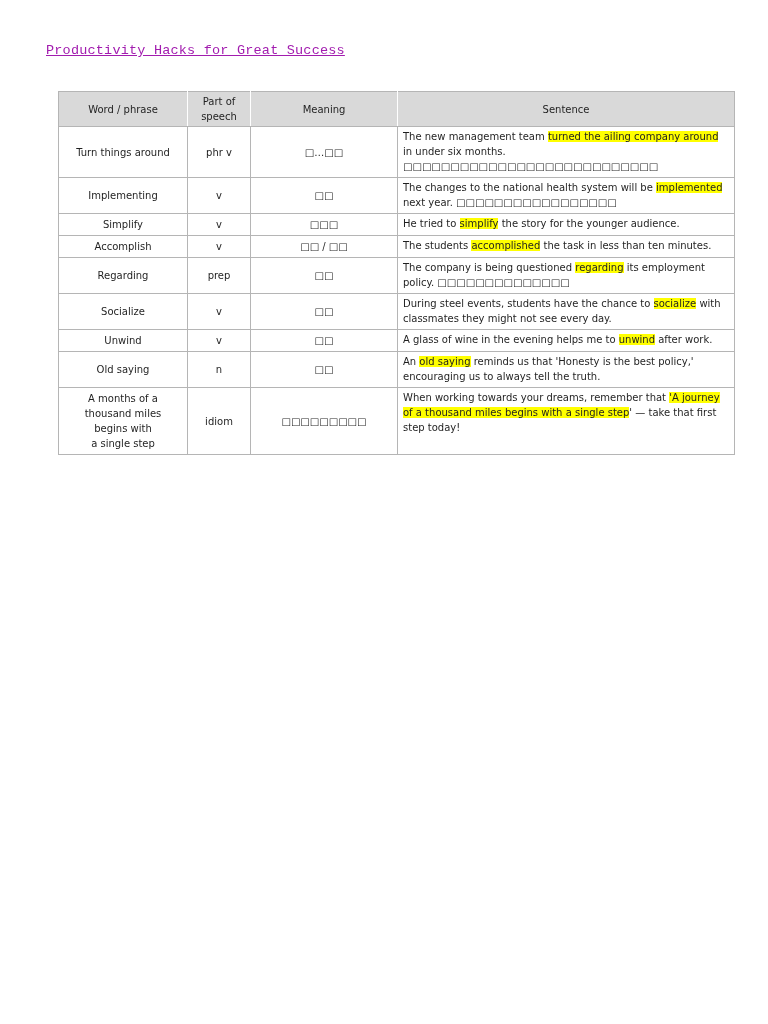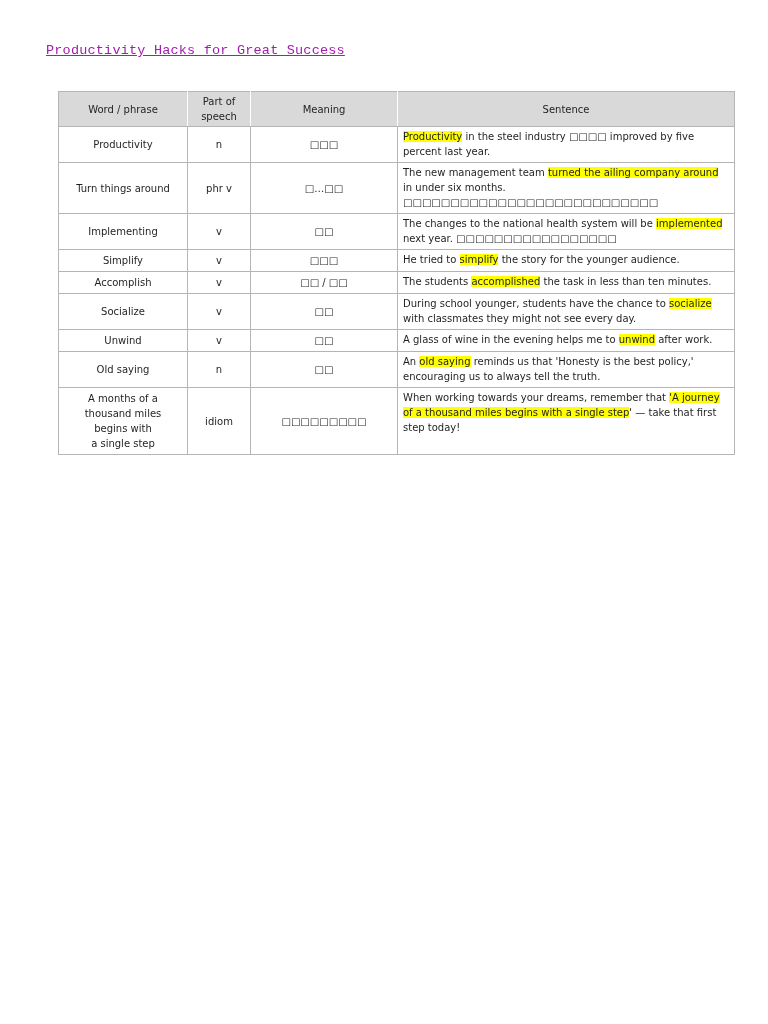--- a/index.html
+++ b/index.html
@@ -83,26 +83,20 @@
     <thead>
       <tr>
         <th>Word / phrase</th>
         <th>Part of speech</th>
         <th>Meaning</th>
         <th>Sentence</th>
       </tr>
     </thead>
     <tbody>
         <tr>
-          <td class="c-word">Productivity</td>
-          <td class="c-pos">n</td>
-          <td class="c-meaning">□□□</td>
-          <td class="c-sentence"><mark>Productivity</mark><span> in the steel industry □□□□ improved by five percent last year.</span></td>
-        </tr>
-        <tr>
           <td class="c-word">Turn things around</td>
           <td class="c-pos">phr v</td>
           <td class="c-meaning">□…□□</td>
           <td class="c-sentence"><span>The new management team </span><mark>turned the ailing company around</mark><span> in under six months. □□□□□□□□□□□□□□□□□□□□□□□□□□□</span></td>
         </tr>
         <tr>
           <td class="c-word">Implementing</td>
           <td class="c-pos">v</td>
           <td class="c-meaning">□□</td>
           <td class="c-sentence"><span>The changes to the national health system will be </span><mark>implemented</mark><span> next year. □□□□□□□□□□□□□□□□□</span></td>
@@ -113,24 +107,30 @@
           <td class="c-meaning">□□□</td>
           <td class="c-sentence"><span>He tried to </span><mark>simplify</mark><span> the story for the younger audience.</span></td>
         </tr>
         <tr>
           <td class="c-word">Accomplish</td>
           <td class="c-pos">v</td>
           <td class="c-meaning">□□ / □□</td>
           <td class="c-sentence"><span>The students </span><mark>accomplished</mark><span> the task in less than ten minutes.</span></td>
         </tr>
         <tr>
+          <td class="c-word">Regarding</td>
+          <td class="c-pos">prep</td>
+          <td class="c-meaning">□□</td>
+          <td class="c-sentence"><span>The company is being questioned </span><mark>regarding</mark><span> its employment policy. □□□□□□□□□□□□□□</span></td>
+        </tr>
+        <tr>
           <td class="c-word">Socialize</td>
           <td class="c-pos">v</td>
           <td class="c-meaning">□□</td>
-          <td class="c-sentence"><span>During school younger, students have the chance to </span><mark>socialize</mark><span> with classmates they might not see every day.</span></td>
+          <td class="c-sentence"><span>During steel events, students have the chance to </span><mark>socialize</mark><span> with classmates they might not see every day.</span></td>
         </tr>
         <tr>
           <td class="c-word">Unwind</td>
           <td class="c-pos">v</td>
           <td class="c-meaning">□□</td>
           <td class="c-sentence"><span>A glass of wine in the evening helps me to </span><mark>unwind</mark><span> after work.</span></td>
         </tr>
         <tr>
           <td class="c-word">Old saying</td>
           <td class="c-pos">n</td>

